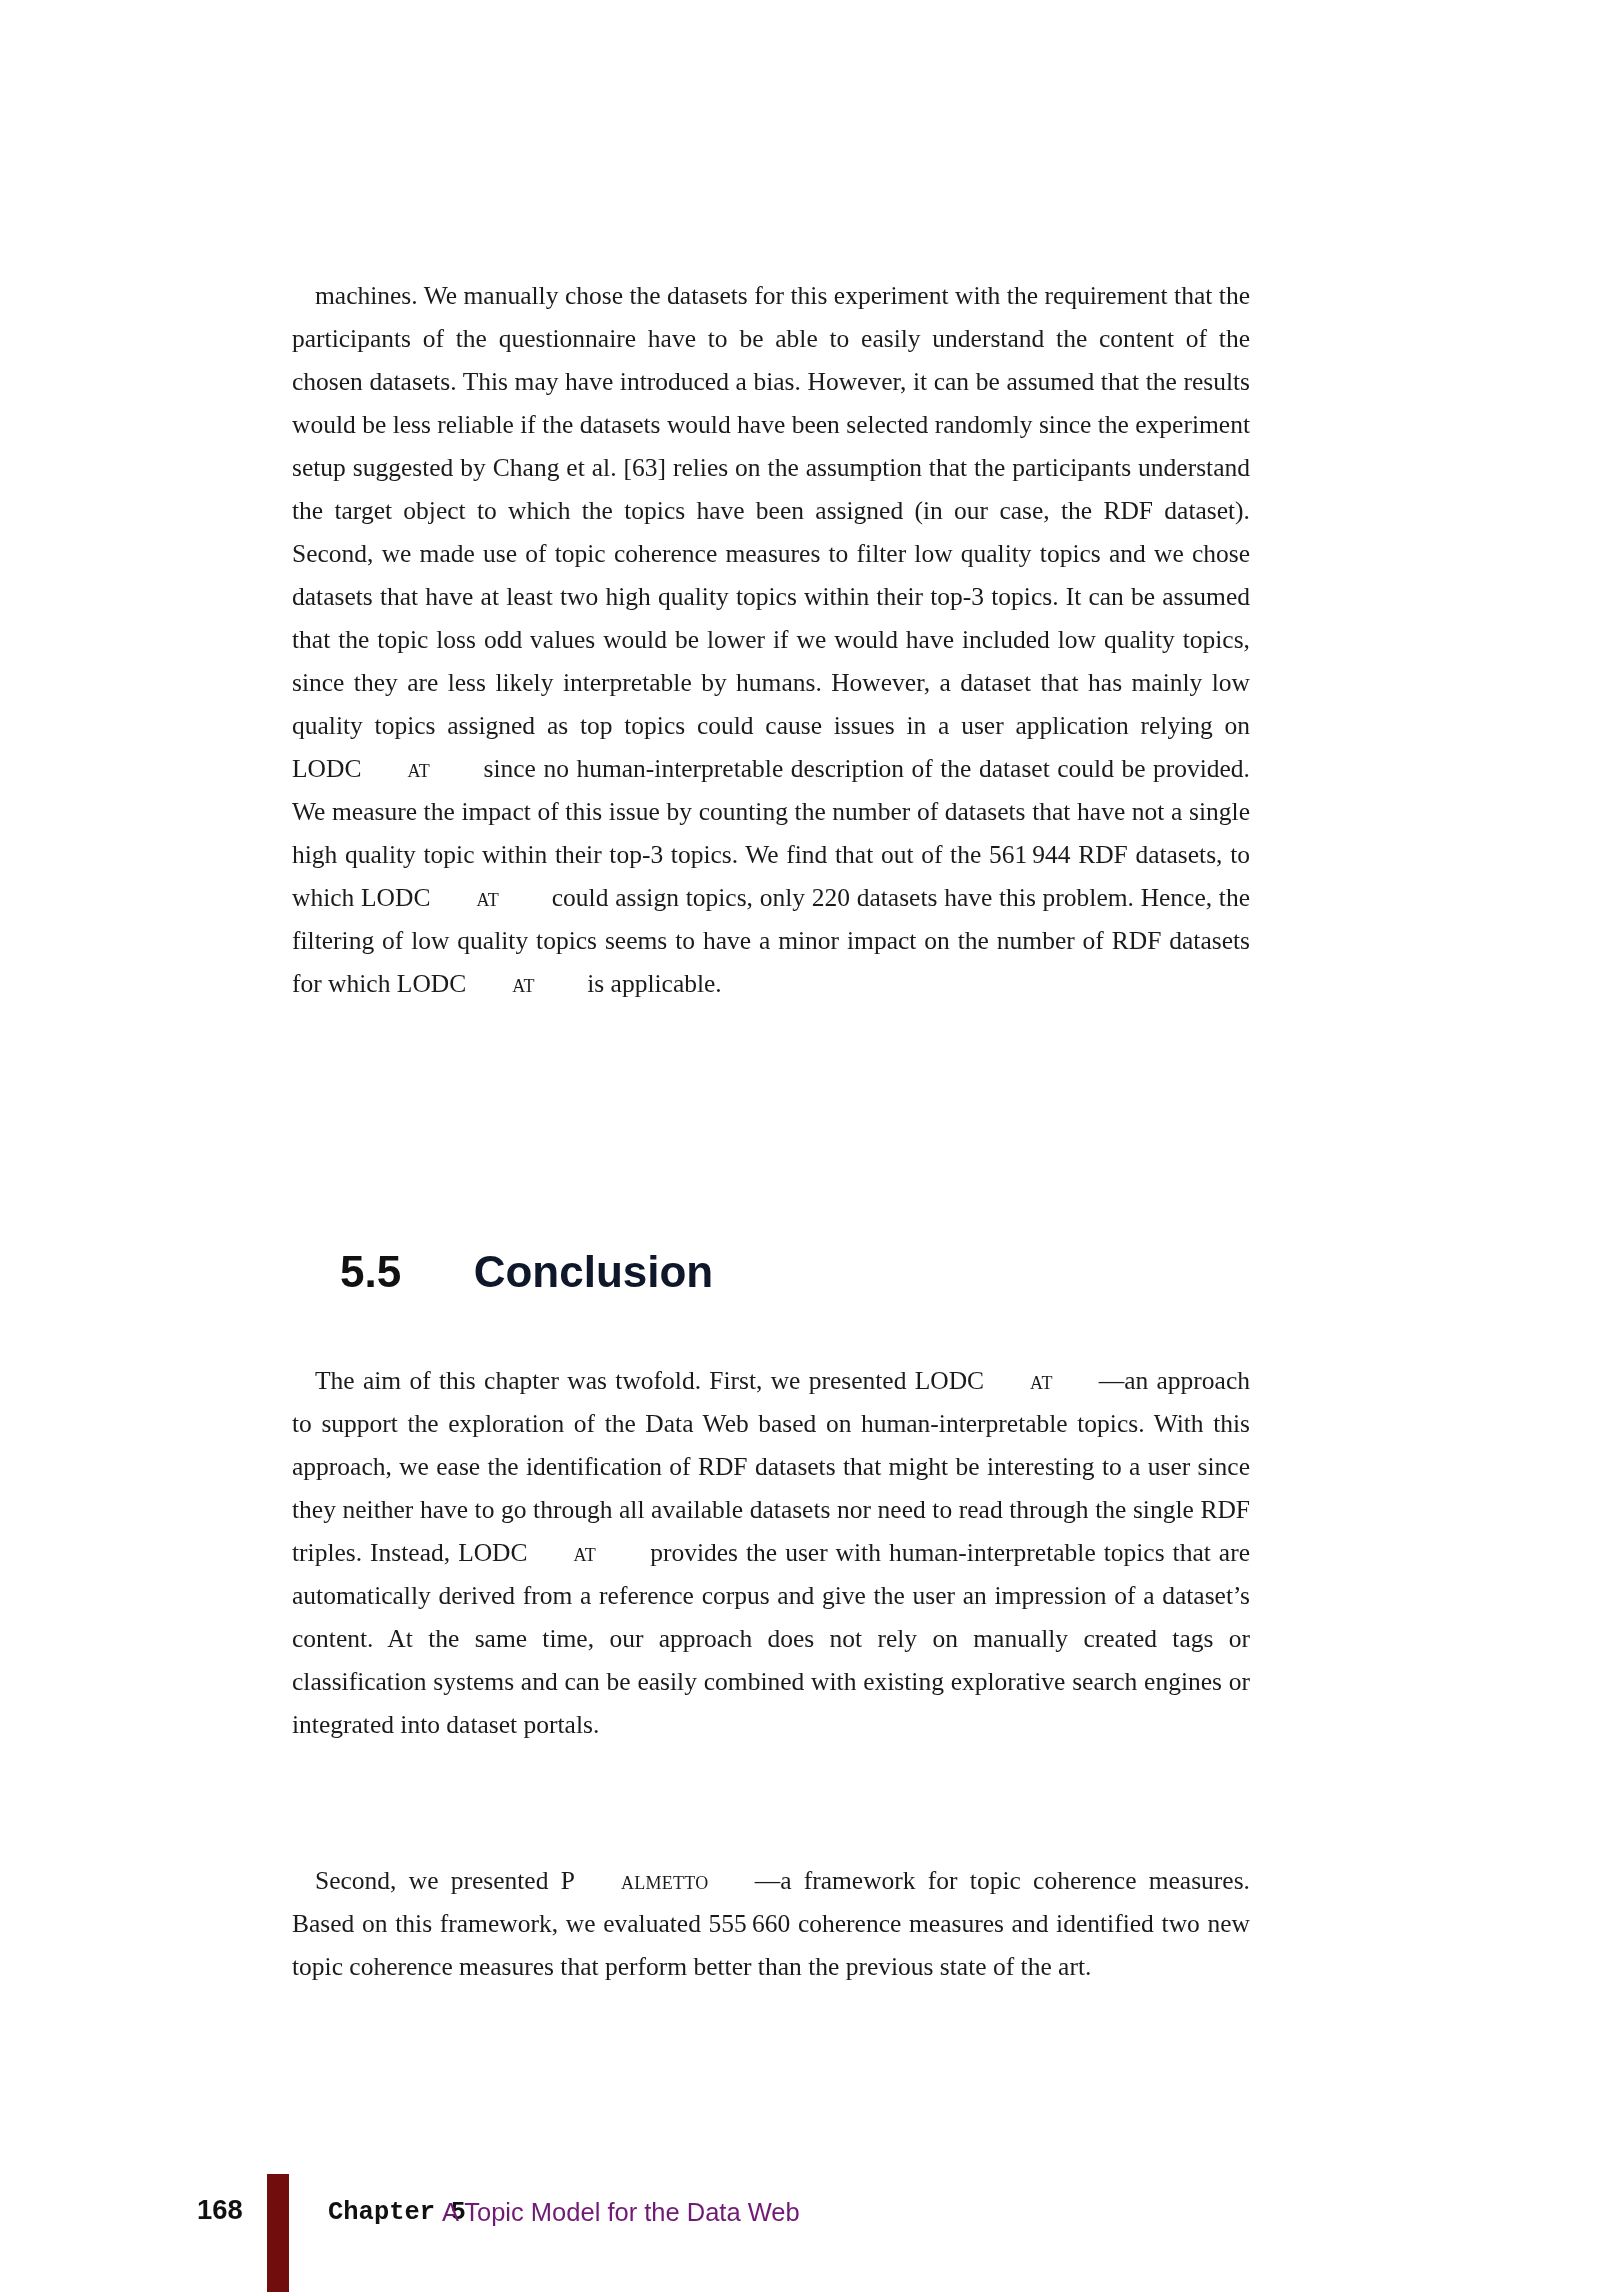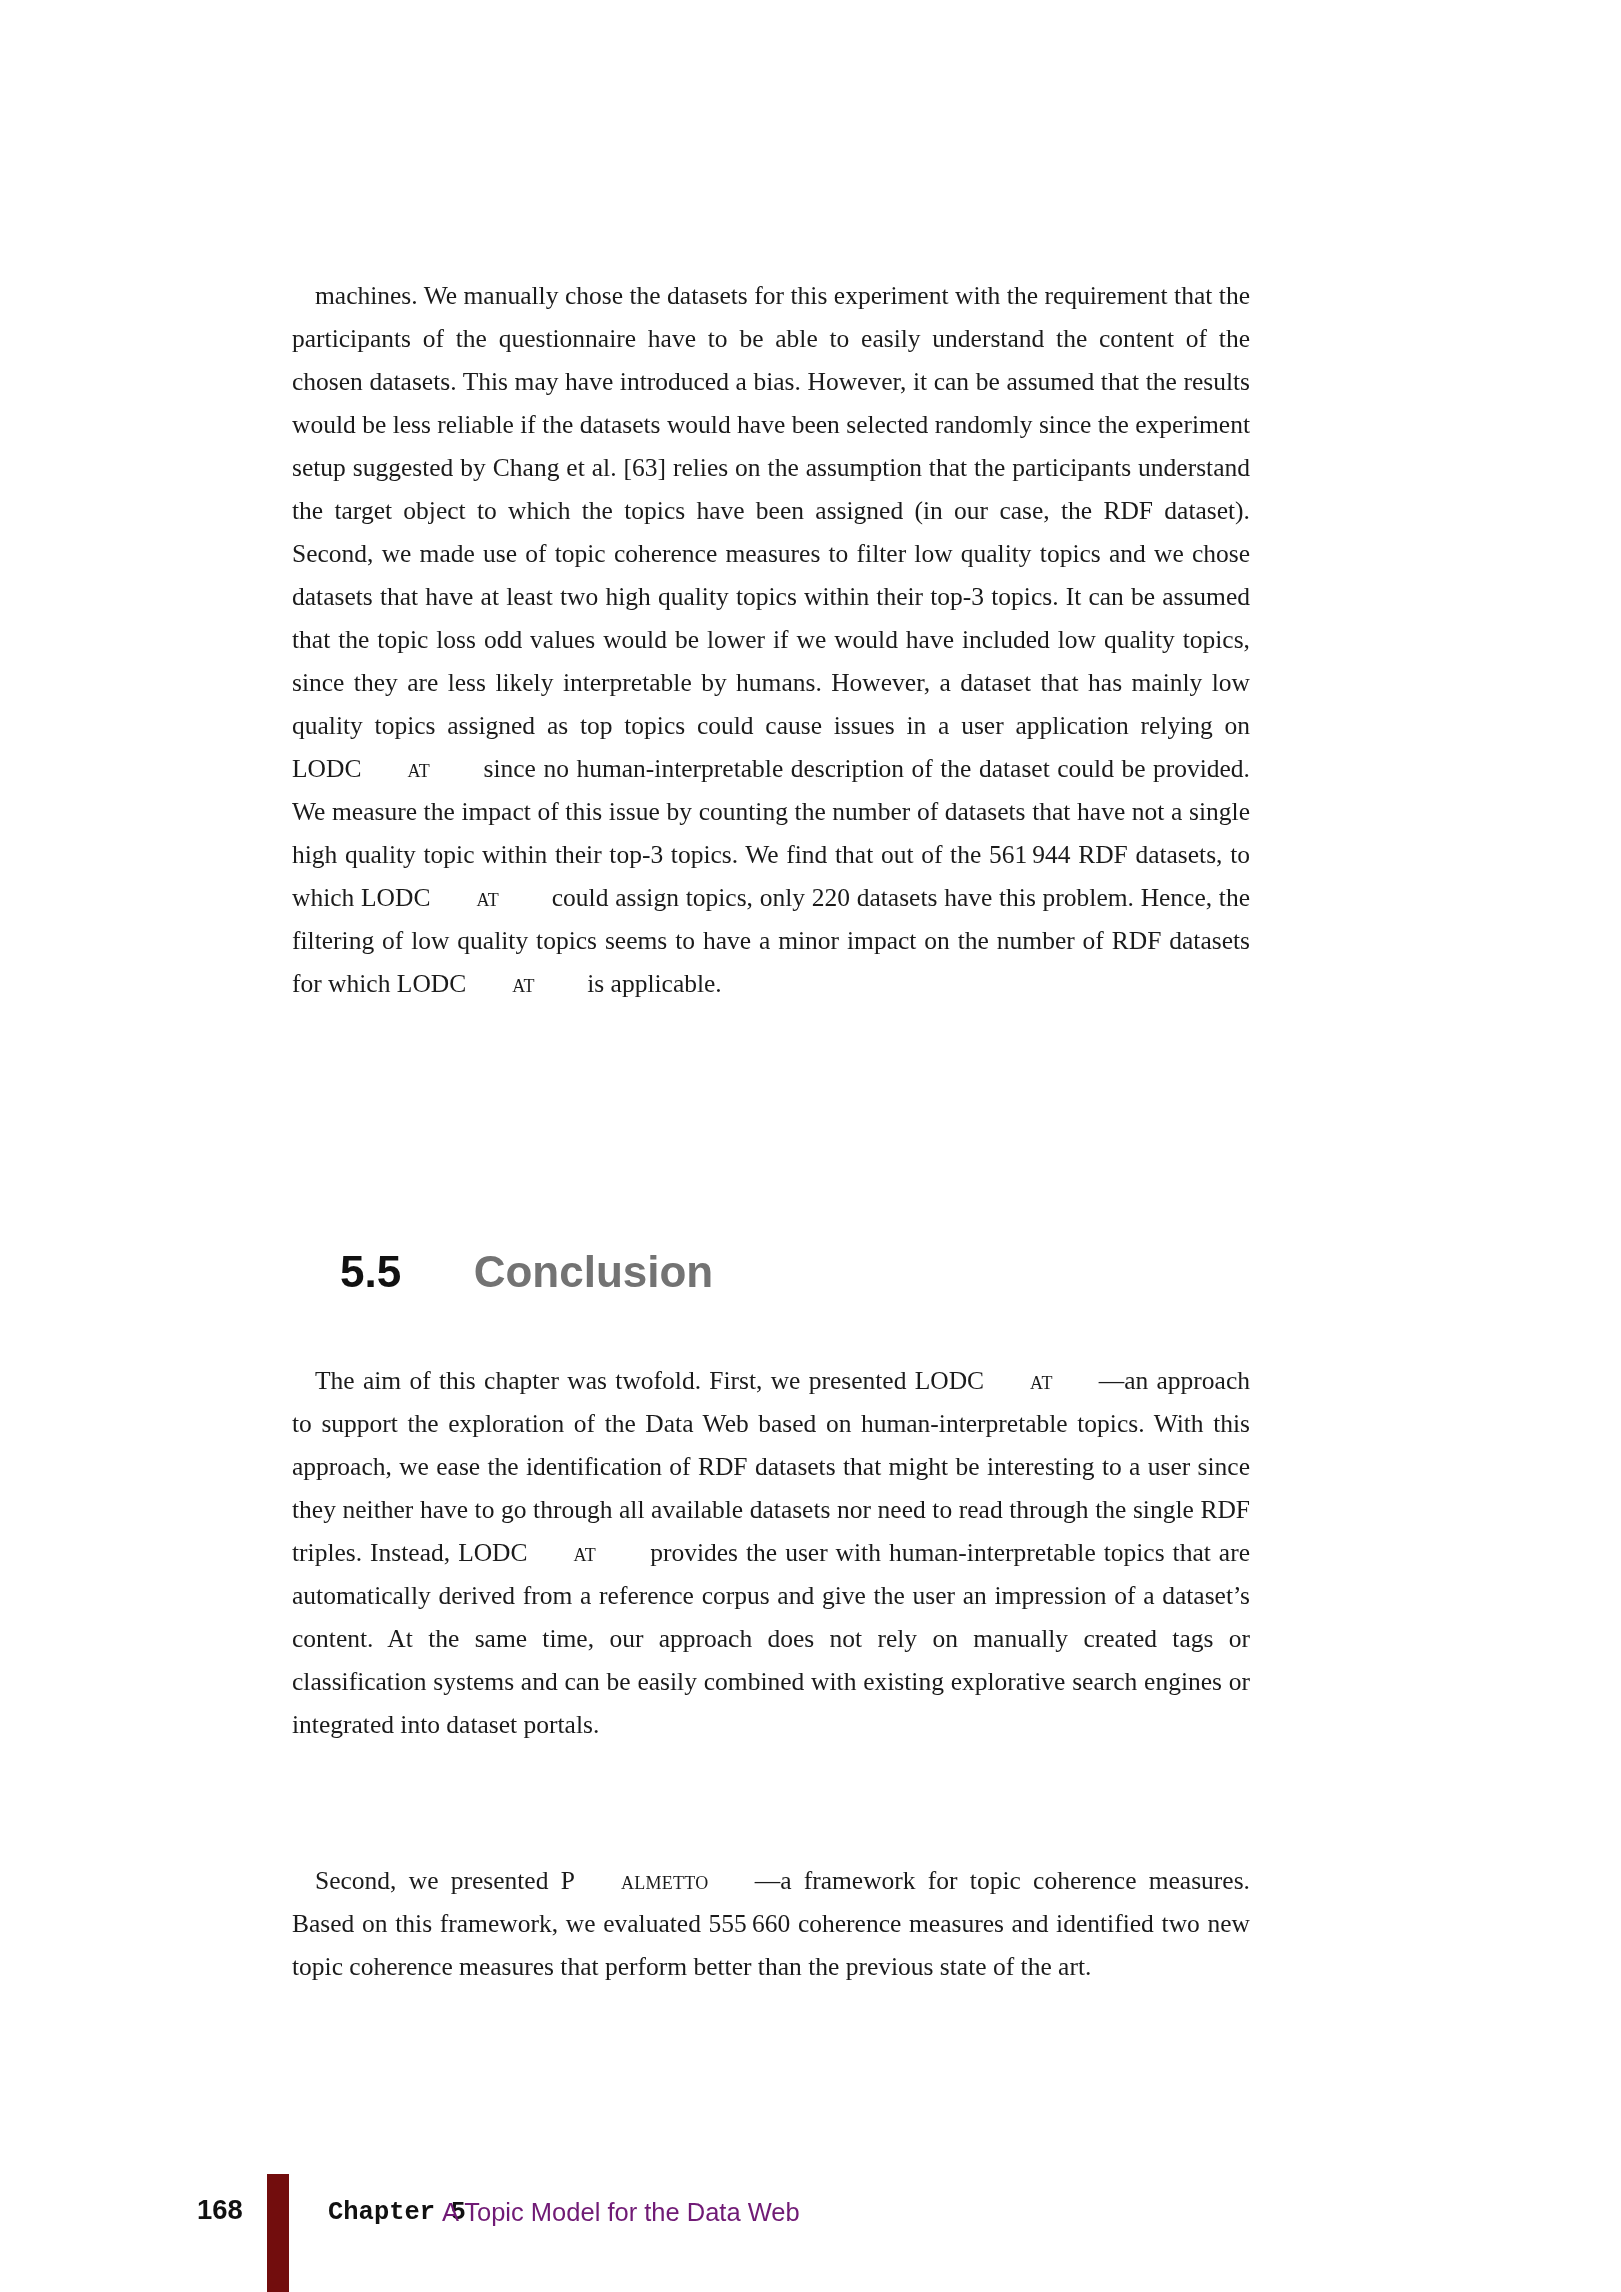--- a/index.html
+++ b/index.html
@@ -30,21 +30,21 @@
     left: 236px;
     top: 1143px;
     display: flex;
     gap: 26.5px;
     font-family: "Liberation Sans", sans-serif;
     font-size: 44px;
     font-weight: 700;
     line-height: 1.15;
   }
   .sec-num { color: #111111; }
-  .sec-title { color: #737373; }
+  .sec-title { color: #0f172a; }
   .footer-pagenum {
     position: absolute;
     left: 116px;
     top: 2113px;
     width: 63px;
     text-align: right;
     font-family: "Liberation Sans", sans-serif;
     font-weight: 700;
     font-size: 27.4px;
     color: #111111;

